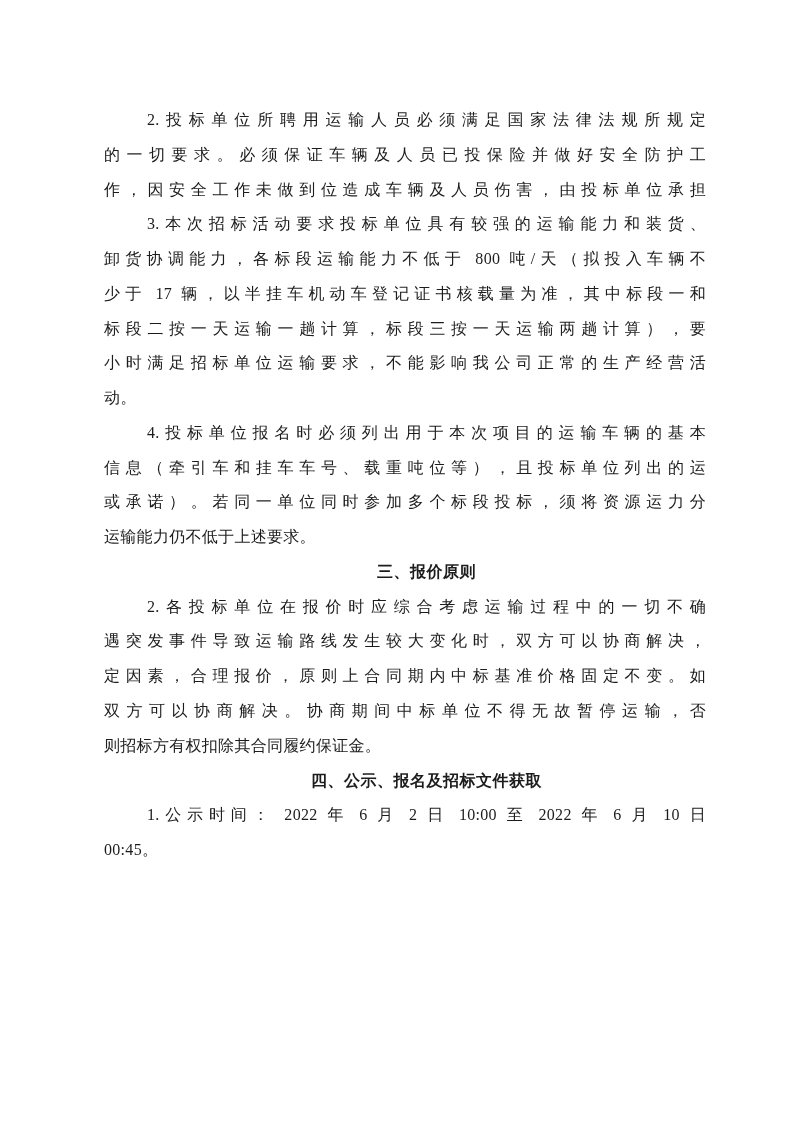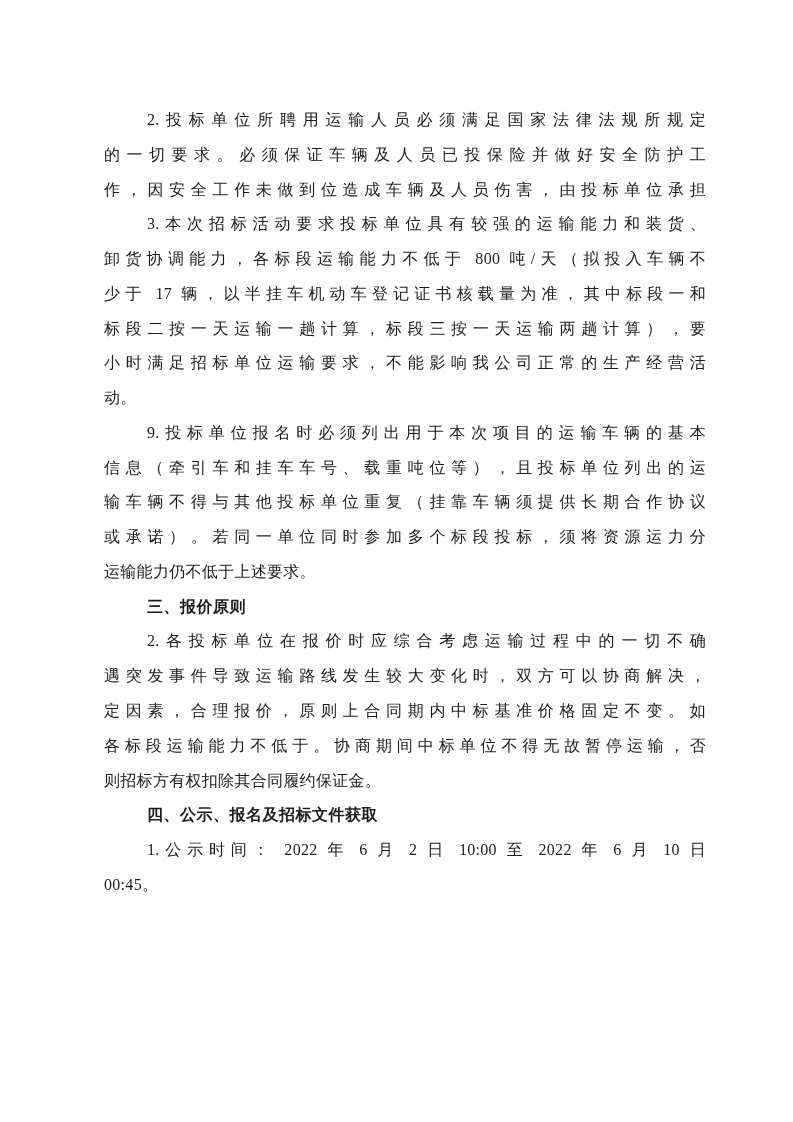--- a/index.html
+++ b/index.html
@@ -28,20 +28,21 @@
     height: 34.77px;
     letter-spacing: 0.3px;
     margin-left: 8px;
   }
   .line.just {
     text-align: justify;
     text-align-last: justify;
   }
   .line.indent {
     text-indent: 43px;
+    text-align: center;
   }
   .line.heading {
     font-family: "Liberation Sans", "DejaVu Sans", sans-serif;
     font-weight: 700;
     letter-spacing: 0.5px;
   }
 </style>
 </head>
 <body>
 
@@ -54,34 +55,33 @@
       </div>
       <div>
         <div class="line indent just">3.本次招标活动要求投标单位具有较强的运输能力和装货、</div>
         <div class="line just">卸货协调能力，各标段运输能力不低于 800 吨/天（拟投入车辆不</div>
         <div class="line just">少于 17 辆，以半挂车机动车登记证书核载量为准，其中标段一和</div>
         <div class="line just">标段二按一天运输一趟计算，标段三按一天运输两趟计算），要</div>
         <div class="line just">小时满足招标单位运输要求，不能影响我公司正常的生产经营活</div>
         <div class="line">动。</div>
       </div>
       <div>
-        <div class="line indent just">9.投标单位报名时必须列出用于本次项目的运输车辆的基本</div>
+        <div class="line indent just">4.投标单位报名时必须列出用于本次项目的运输车辆的基本</div>
         <div class="line just">信息（牵引车和挂车车号、载重吨位等），且投标单位列出的运</div>
-        <div class="line just">输车辆不得与其他投标单位重复（挂靠车辆须提供长期合作协议</div>
         <div class="line just">或承诺）。若同一单位同时参加多个标段投标，须将资源运力分</div>
         <div class="line">运输能力仍不低于上述要求。</div>
       </div>
       <div>
         <div class="line heading indent">三、报价原则</div>
       </div>
       <div>
         <div class="line indent just">2.各投标单位在报价时应综合考虑运输过程中的一切不确</div>
         <div class="line just">遇突发事件导致运输路线发生较大变化时，双方可以协商解决，</div>
         <div class="line just">定因素，合理报价，原则上合同期内中标基准价格固定不变。如</div>
-        <div class="line just">各标段运输能力不低于。协商期间中标单位不得无故暂停运输，否</div>
+        <div class="line just">双方可以协商解决。协商期间中标单位不得无故暂停运输，否</div>
         <div class="line">则招标方有权扣除其合同履约保证金。</div>
       </div>
       <div>
         <div class="line heading indent">四、公示、报名及招标文件获取</div>
       </div>
       <div>
         <div class="line indent just">1.公示时间：  2022 年 6 月 2 日 10:00 至 2022 年 6 月 10 日</div>
         <div class="line">00:45。</div>
       </div>
     </div>

